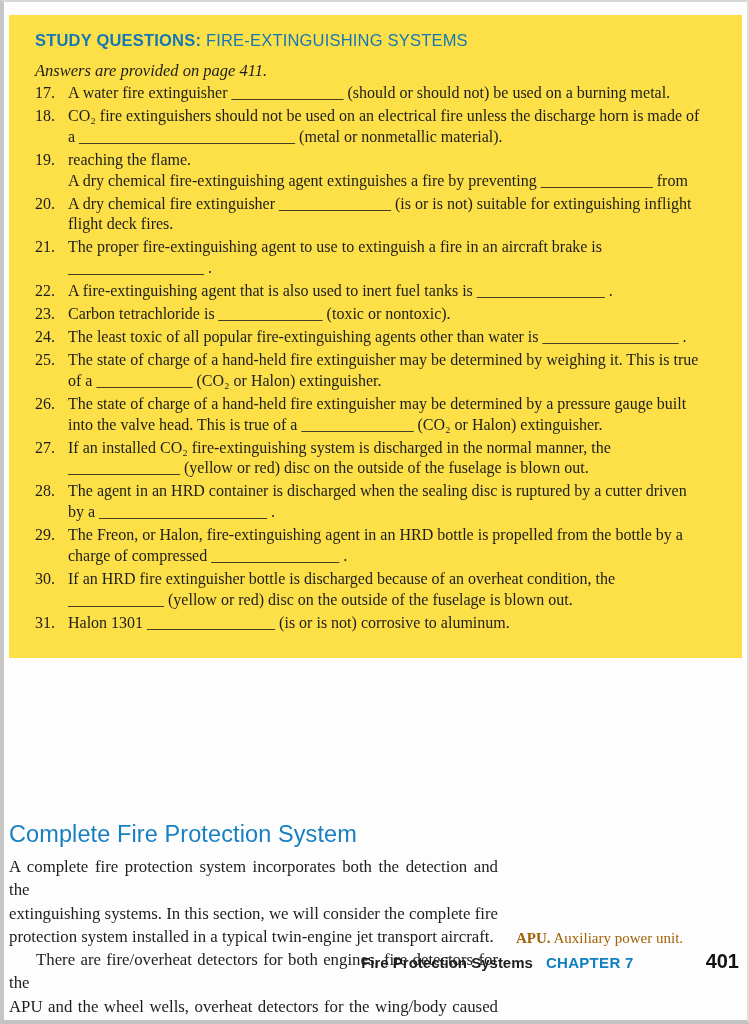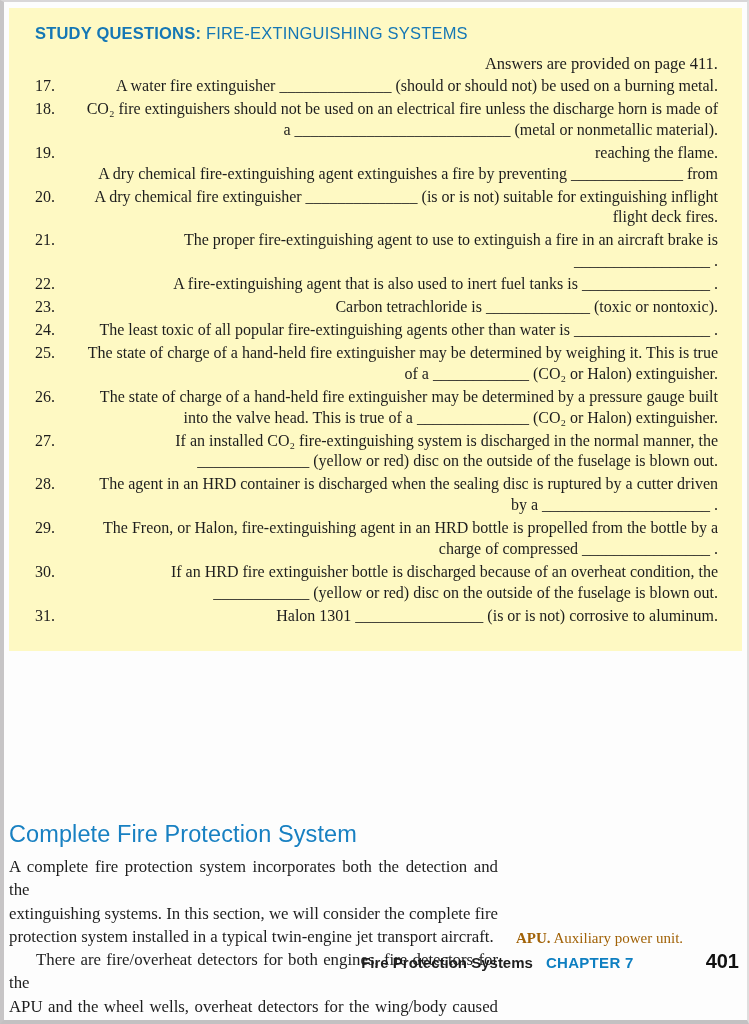--- a/index.html
+++ b/index.html
@@ -14,48 +14,48 @@
     border-top: 2px solid #d9d7d8;
     border-bottom: 4px solid #c3c1c2;
     font-family: "Liberation Serif", serif;
     color: #1d1d1d;
     overflow: hidden;
   }
 
   
   .study-box {
     position: absolute;
-    left: 5px; right: 5px; top: 6px;
-    background: #fef9c3;
+    left: 5px; right: 5px; top: 13px;
+    background: #fde047;
     padding: 15px 24px 24px 26px;
     box-sizing: border-box;
   }
   .sq-title {
     font-family: "Liberation Sans", sans-serif;
     font-size: 16.5px;
     line-height: 20px;
     letter-spacing: 0.2px;
   }
   .sq-title .t-label { font-weight: bold; color: #1577b5; }
   .sq-title .t-subject { font-weight: normal; color: #1577b5; }
   .sq-sub {
+    font-style: italic;
     font-size: 16.5px;
     margin-top: 11px;
     line-height: 20px;
-    text-align: right;
   }
   .q {
     display: flex;
     margin-top: 2px;
     font-size: 16px;
     line-height: 20.9px;
   }
   .q .qnum { width: 33px; flex: none; }
   .q .qtext { flex: 1; min-width: 0; }
-  .q .qline { white-space: nowrap; text-align: right; }
+  .q .qline { white-space: nowrap; }
 
   
   .lower {
     position: absolute;
     left: 5px; top: 818px;
     width: 489px;
   }
   .section-heading {
     font-family: "Liberation Sans", sans-serif;
     font-weight: normal;

